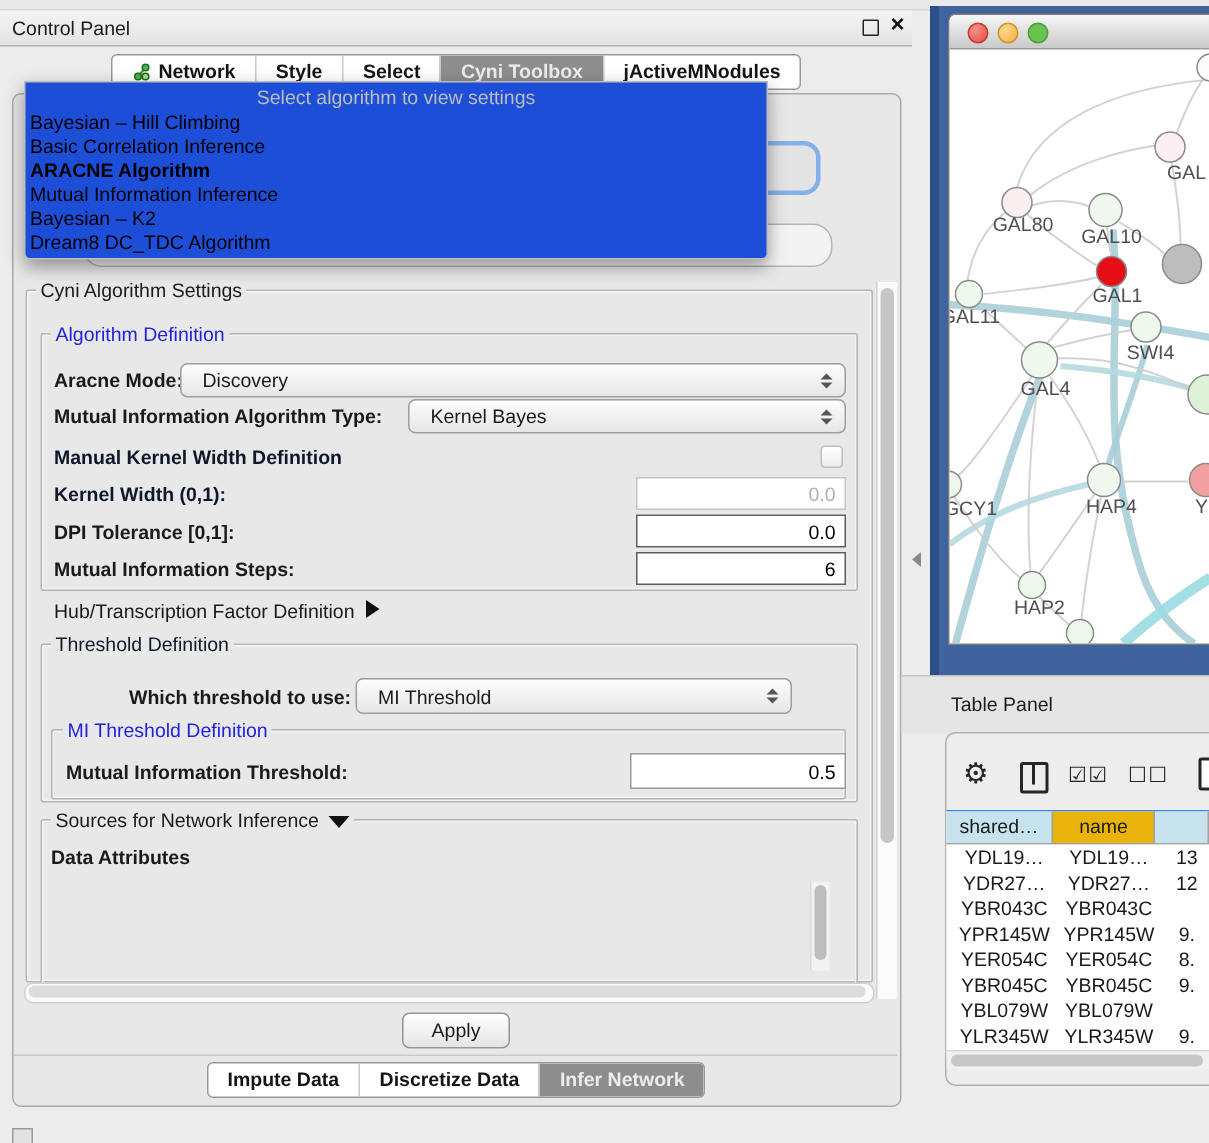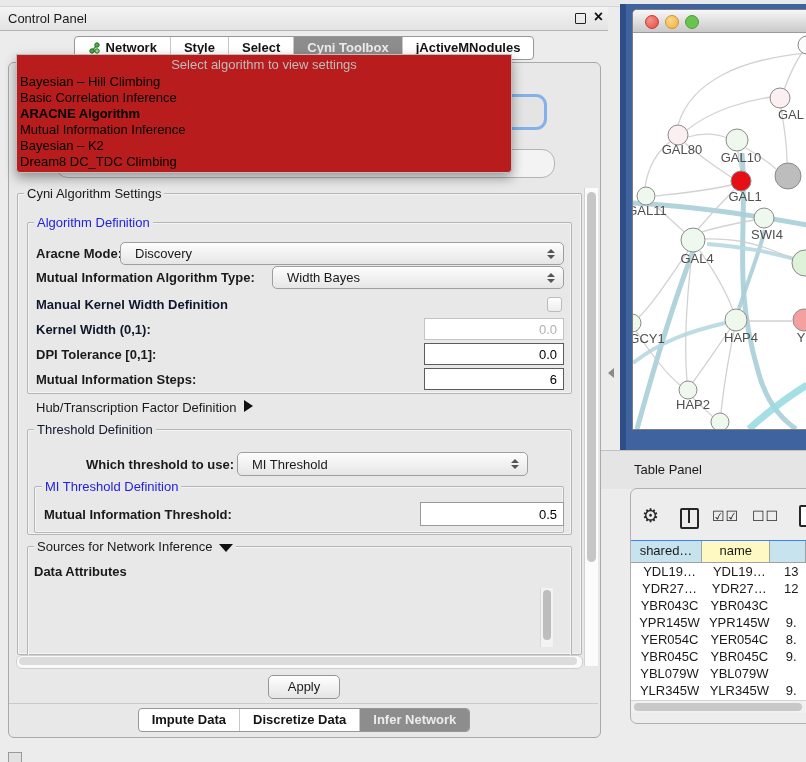--- a/index.html
+++ b/index.html
@@ -27,21 +27,21 @@
 
   #cp-panel{left:8px;top:62px;width:591px;height:674px;border:1px solid #a9a9a9;border-radius:6px;background:#e8e8e8;}
 
   
   #bg-combo{left:55px;top:149px;width:478px;height:27px;border:1px solid #b4b4b4;border-radius:13px;
             background:#f3f3f3;color:#b2b2b2;line-height:25px;padding-left:20px;z-index:3;overflow:hidden;}
   #focus-combo{left:462px;top:97px;width:82px;height:30px;border-radius:8px;background:#e4e4e4;
                box-shadow:0 0 0 3px #84b1e8;z-index:2;}
 
   
-  #dropdown{left:16px;top:54px;width:494px;height:117px;background:#b91c1c;border:1px solid #bdbdbd;
+  #dropdown{left:16px;top:54px;width:494px;height:117px;background:#1d4ed8;border:1px solid #bdbdbd;
             border-radius:0 0 4px 4px;box-shadow:0 5px 12px rgba(0,0,0,.38);z-index:10;}
   #dd-placeholder{text-align:center;color:#bdbdbd;padding-top:2px;height:17px;}
   .dd-item{height:16px;line-height:16px;padding-left:3px;color:#000;}
 
   
   .group{border:1px solid #b5b5b5;border-radius:2px;box-shadow:inset 0 0 0 1px #f4f4f4;z-index:4;}
   .group-title{z-index:5;background:#e8e8e8;padding:0 3px;white-space:nowrap;}
   .blue{color:#2222dd;} .green{color:#0f172a;}
 
   .lbl{font-weight:bold;z-index:5;white-space:nowrap;}
@@ -103,21 +103,21 @@
   .ticon{z-index:5;color:#262626;}
   #gear-icon{left:642px;top:504px;font-size:19px;}
   #cols-icon{left:680px;top:508px;width:15px;height:17px;border:2px solid #262626;border-radius:2px;}
   #cols-icon i{position:absolute;left:6px;top:0;width:2px;height:13px;background:#262626;}
   #checked-icon{left:712px;top:508px;font-size:14px;letter-spacing:1px;}
   #unchecked-icon{left:752px;top:508px;font-size:14px;letter-spacing:1px;}
   #file-icon{left:799px;top:505px;width:12px;height:18px;border:2px solid #262626;border-radius:2px;background:#fff;}
 
   #tbl{left:631px;top:540px;width:175px;background:#fff;z-index:4;}
   .th-row{display:flex;height:21px;border-top:1px solid #3b82f6;border-bottom:1px solid #a2a2a2;}
-  .th{border-right:1px solid #a2a2a2;background:#fef9c3;text-align:center;line-height:20px;overflow:hidden;white-space:nowrap;}
+  .th{border-right:1px solid #a2a2a2;background:#eab308;text-align:center;line-height:20px;overflow:hidden;white-space:nowrap;}
   .th.hl{background:#c6e3ee;}
   .tr{display:flex;height:17px;line-height:17px;background:#fff;text-align:center;}
   .td{overflow:hidden;white-space:nowrap;padding-left:6px;box-sizing:border-box;}
   #tbl-rows{height:139px;overflow:hidden;}
   #tbl-hscroll{left:631px;top:700px;width:175px;height:12px;background:#f1f1f1;border-top:1px solid #d5d5d5;z-index:5;}
   #tbl-hthumb{left:3px;top:2px;width:168px;height:8px;background:#c8c8c8;border-radius:4px;}
 </style>
 </head>
 <body>
 
@@ -164,42 +164,42 @@
   <div class="abs" id="bg-combo">galFiltered.sif default node</div>
 
   <div class="abs" id="dropdown">
     <div id="dd-placeholder">Select algorithm to view settings</div>
     <div id="dd-items">
         <div class="dd-item">Bayesian – Hill Climbing</div>
         <div class="dd-item">Basic Correlation Inference</div>
         <div class="dd-item" style="font-weight: bold;">ARACNE Algorithm</div>
         <div class="dd-item">Mutual Information Inference</div>
         <div class="dd-item">Bayesian – K2</div>
-        <div class="dd-item">Dream8 DC_TDC Climbing</div>
+        <div class="dd-item">Dream8 DC_TDC Algorithm</div>
       </div>
   </div>
 
   <div class="abs group" style="left:17px;top:193px;width:563px;height:460px;"></div>
   <div class="abs group-title" style="left:24px;top:186px;">Cyni Algorithm Settings</div>
 
   <div class="abs group" style="left:27px;top:222px;width:543px;height:170px;"></div>
   <div class="abs group-title blue" style="left:34px;top:215px;">Algorithm Definition</div>
 
   <div class="abs lbl" style="left:36px;top:246px;">Aracne Mode:</div>
   <div class="abs combo" style="left:120px;top:242px;width:428px;height:21px;">
     <span>Discovery</span>
     <span class="stepper">
         <i class="up"></i>
         <i class="dn"></i>
       </span>
   </div>
 
   <div class="abs lbl" style="left:36px;top:270px;">Mutual Information Algorithm Type:</div>
   <div class="abs combo" style="left:272px;top:266px;width:276px;height:21px;">
-    <span>Width Bayes</span>
+    <span>Kernel Bayes</span>
     <span class="stepper">
         <i class="up"></i>
         <i class="dn"></i>
       </span>
   </div>
 
   <div class="abs lbl dis" style="left:36px;top:297px;">Manual Kernel Width Definition</div>
   <div class="abs" id="kernel-checkbox"></div>
 
   <div class="abs lbl dis" style="left:36px;top:322px;">Kernel Width (0,1):</div>

